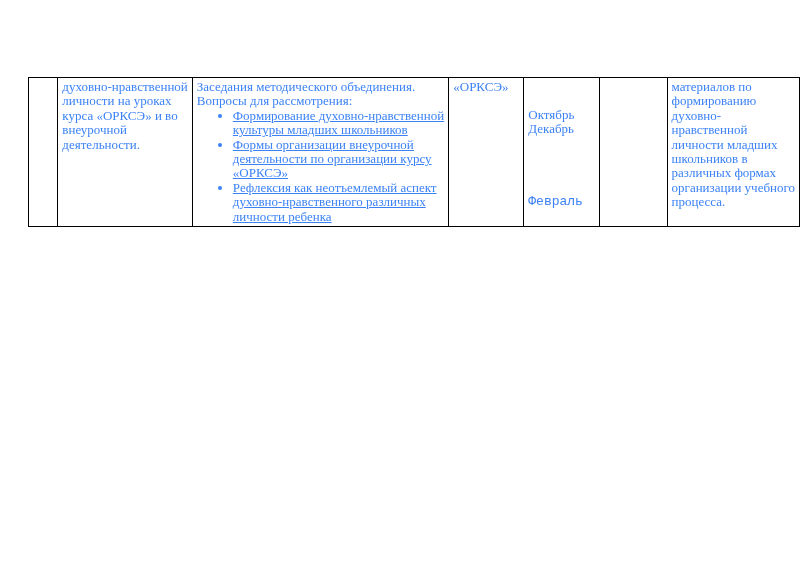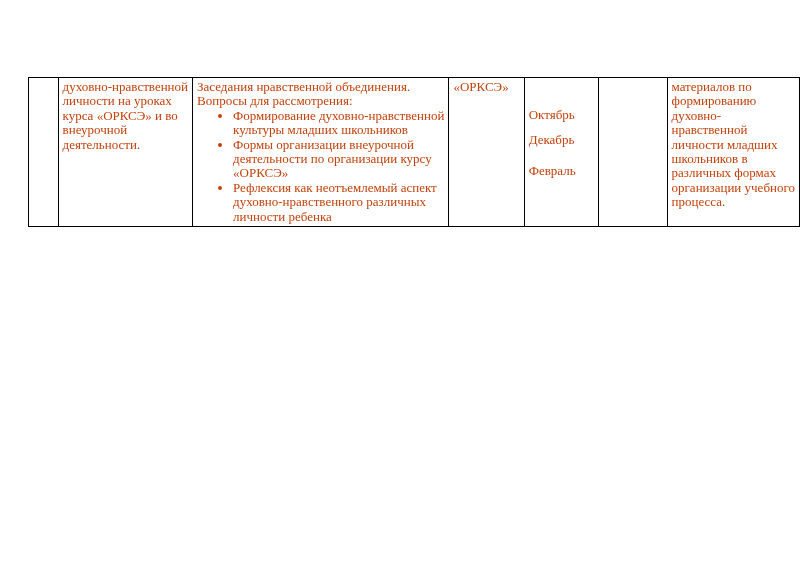--- a/index.html
+++ b/index.html
@@ -9,21 +9,21 @@
   }
   .page {
     position: relative;
     width: 800px;
     height: 566px;
     background: #ffffff;
     overflow: hidden;
     font-family: "Liberation Serif", serif;
     font-size: 13px;
     line-height: 14.4px;
-    color: #c2410c;
+    color: #3b82f6;
   }
   table.doc-table {
     position: absolute;
     left: 28px;
     top: 77px;
     border-collapse: collapse;
     table-layout: fixed;
     font-family: inherit;
     font-size: inherit;
     line-height: inherit;
@@ -39,27 +39,28 @@
     white-space: pre;
   }
   ul.bullets {
     margin: 0;
     padding: 0 0 0 36px;
     list-style-type: disc;
   }
   ul.bullets li {
     margin: 0;
     padding: 0;
+    text-decoration: underline;
   }
   .month {
     white-space: nowrap;
   }
   .month-1 { margin-top: 28px; }
-  .month-2 { margin-top: 11px; }
-  .month-3 { margin-top: 16px; }
+  .month-2 { }
+  .month-3 { margin-top: 58px; font-family: Liberation Mono, monospace; }
 </style>
 </head>
 <body>
 
 <div class="page">
   <table class="doc-table">
     <colgroup>
       <col style="width:33px">
       <col style="width:129px">
       <col style="width:238px">
@@ -72,21 +73,21 @@
       <tr>
         <td></td>
         <td>
           <div class="multiline">духовно-нравственной
 личности на уроках
 курса «ОРКСЭ» и во
 внеурочной
 деятельности.</div>
         </td>
         <td>
-          <div class="multiline">Заседания нравственной объединения.
+          <div class="multiline">Заседания методического объединения.
 Вопросы для рассмотрения:</div>
           <ul class="bullets">
             <li class="multiline">Формирование духовно-нравственной
 культуры младших школьников</li>
             <li class="multiline">Формы организации внеурочной
 деятельности по организации курсу
 «ОРКСЭ»</li>
             <li class="multiline">Рефлексия как неотъемлемый аспект
 духовно-нравственного различных
 личности ребенка</li>

